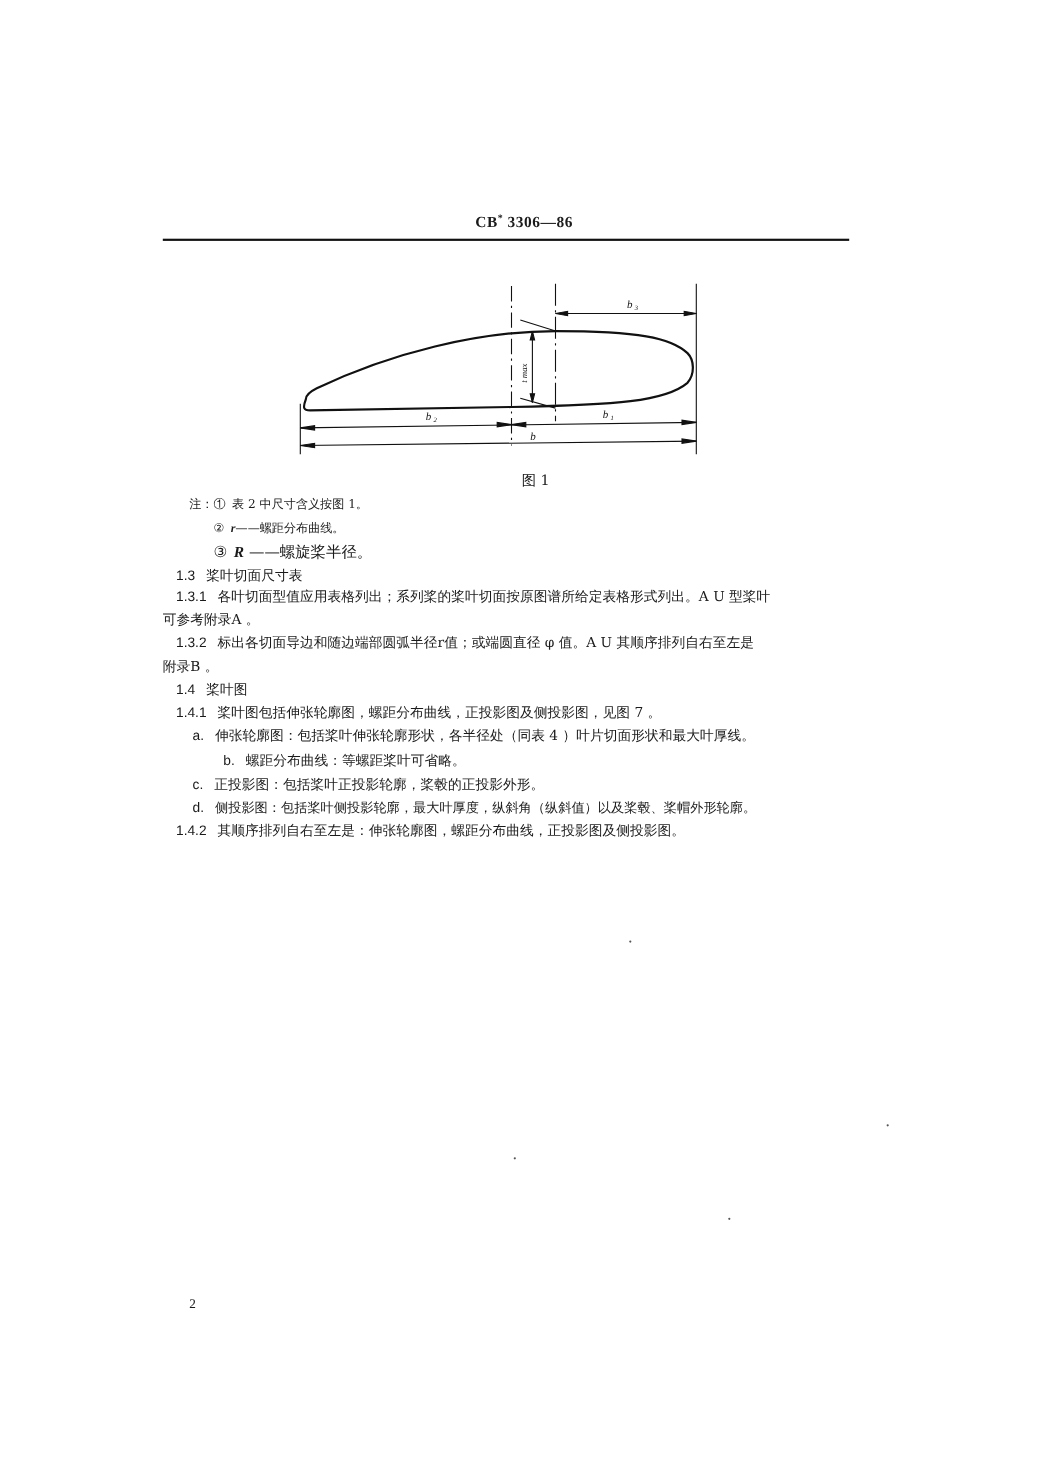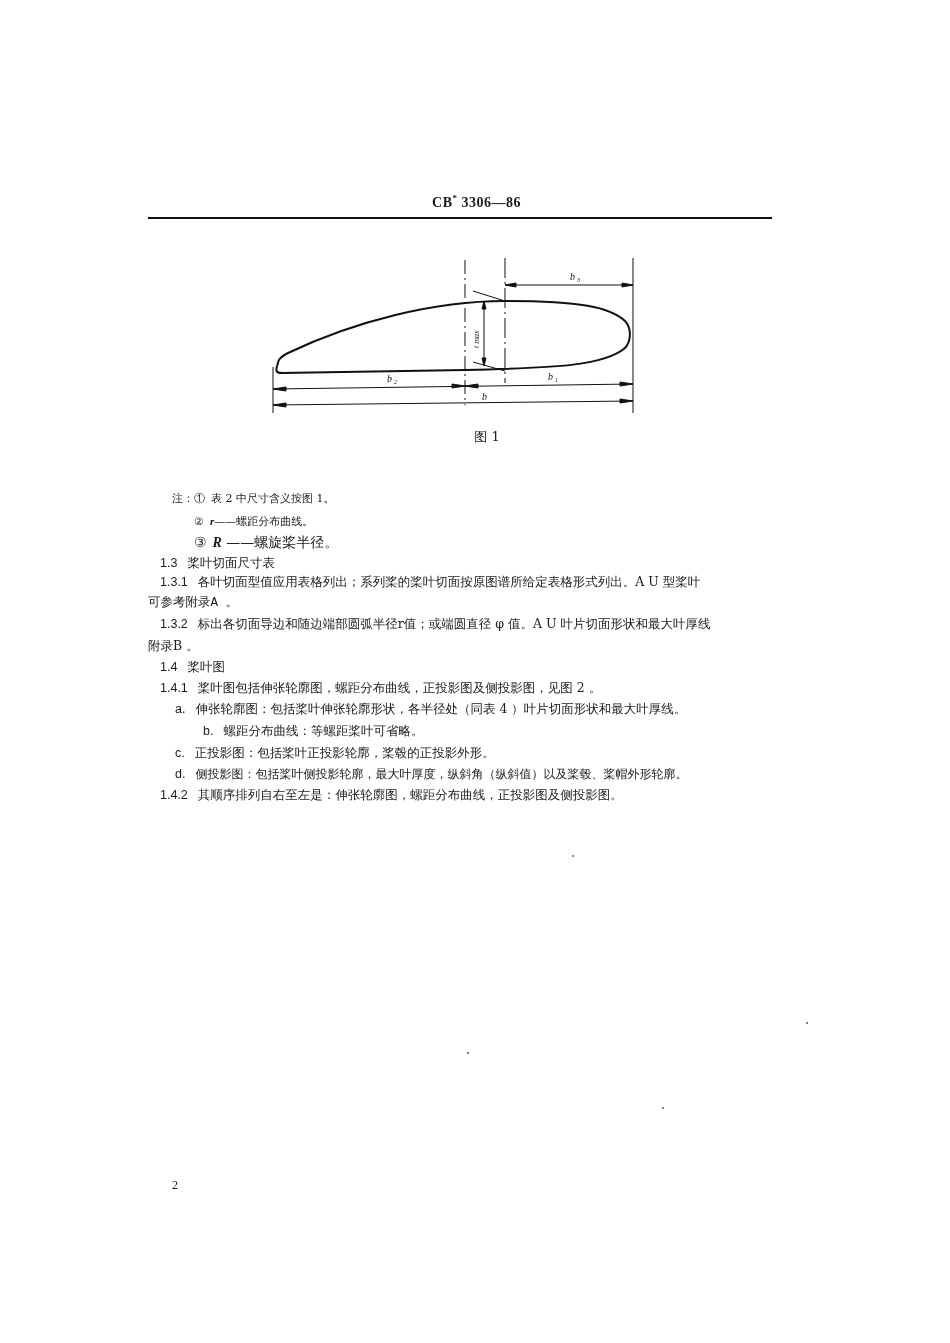--- a/index.html
+++ b/index.html
@@ -15,21 +15,21 @@
     .header-code sup { font-size: 9px; }
     .header-rule {
       position: absolute; top: 217px; left: 148px; width: 624px; height: 2px; background: #111;
     }
     .figure { position: absolute; left: 260px; top: 255px; width: 390px; height: 165px; }
     .fig-caption {
       position: absolute; top: 428px; left: 0; width: 950px; text-align: center;
       font-size: 13px; padding-left: 12px;
     }
     .text {
-      position: absolute; font-size: 12.5px; line-height: 16px; white-space: nowrap; margin-top: 40px;
+      position: absolute; font-size: 12.5px; line-height: 16px; white-space: nowrap;
     }
     .num { font-family: "Liberation Sans", sans-serif; font-weight: normal; font-size: 12.5px; margin-right: 10px; }
     .note-num { margin-right: 6px; }
     .it { font-style: italic; font-weight: bold; font-family: "Liberation Serif", serif; }
     .page-num { position: absolute; top: 1178px; left: 172px; font-size: 12px; font-family: "Liberation Serif", serif; }
     .speck { position: absolute; width: 2px; height: 2px; background: #555; border-radius: 1px; }
   </style>
 </head>
 <body>
 
@@ -94,32 +94,32 @@
 <div class="text" style="top:494px; left:194px; font-size:14px;">
   <span class="note-num">③</span><span class="it">R</span><span> ——螺旋桨半径。</span>
 </div>
 
 <div class="text" style="top:515px; left:160px;">
   <span class="num">1.3</span><span>桨叶切面尺寸表</span>
 </div>
 <div class="text" style="top:534px; left:160px;">
   <span class="num">1.3.1</span><span>各叶切面型值应用表格列出；系列桨的桨叶切面按原图谱所给定表格形式列出。A U 型桨叶</span>
 </div>
-<div class="text" style="top:555px; left:148px;font-family:Liberation Mono, monospace;">可参考附录A 。</div>
+<div class="text" style="top:555px; left:148px;">可参考附录A 。</div>
 
 <div class="text" style="top:576px; left:160px;">
-  <span class="num">1.3.2</span><span>标出各切面导边和随边端部圆弧半径r值；或端圆直径 φ 值。A U 叶片切面形状和最大叶厚线</span>
+  <span class="num">1.3.2</span><span>标出各切面导边和随边端部圆弧半径r值；或端圆直径 φ 值。A U 其顺序排列自右至左是</span>
 </div>
 <div class="text" style="top:598px; left:148px;">附录B 。</div>
 
 <div class="text" style="top:619px; left:160px;">
   <span class="num">1.4</span><span>桨叶图</span>
 </div>
 <div class="text" style="top:640px; left:160px;">
-  <span class="num">1.4.1</span><span>桨叶图包括伸张轮廓图，螺距分布曲线，正投影图及侧投影图，见图 2 。</span>
+  <span class="num">1.4.1</span><span>桨叶图包括伸张轮廓图，螺距分布曲线，正投影图及侧投影图，见图 7 。</span>
 </div>
 <div class="text" style="top:661px; left:175px;">
   <span class="num">a.</span><span>伸张轮廓图：包括桨叶伸张轮廓形状，各半径处（同表 4 ）叶片切面形状和最大叶厚线。</span>
 </div>
 <div class="text" style="top:683px; left:175px;padding-left:28px;">
   <span class="num">b.</span><span>螺距分布曲线：等螺距桨叶可省略。</span>
 </div>
 <div class="text" style="top:705px; left:175px;">
   <span class="num">c.</span><span>正投影图：包括桨叶正投影轮廓，桨毂的正投影外形。</span>
 </div>

